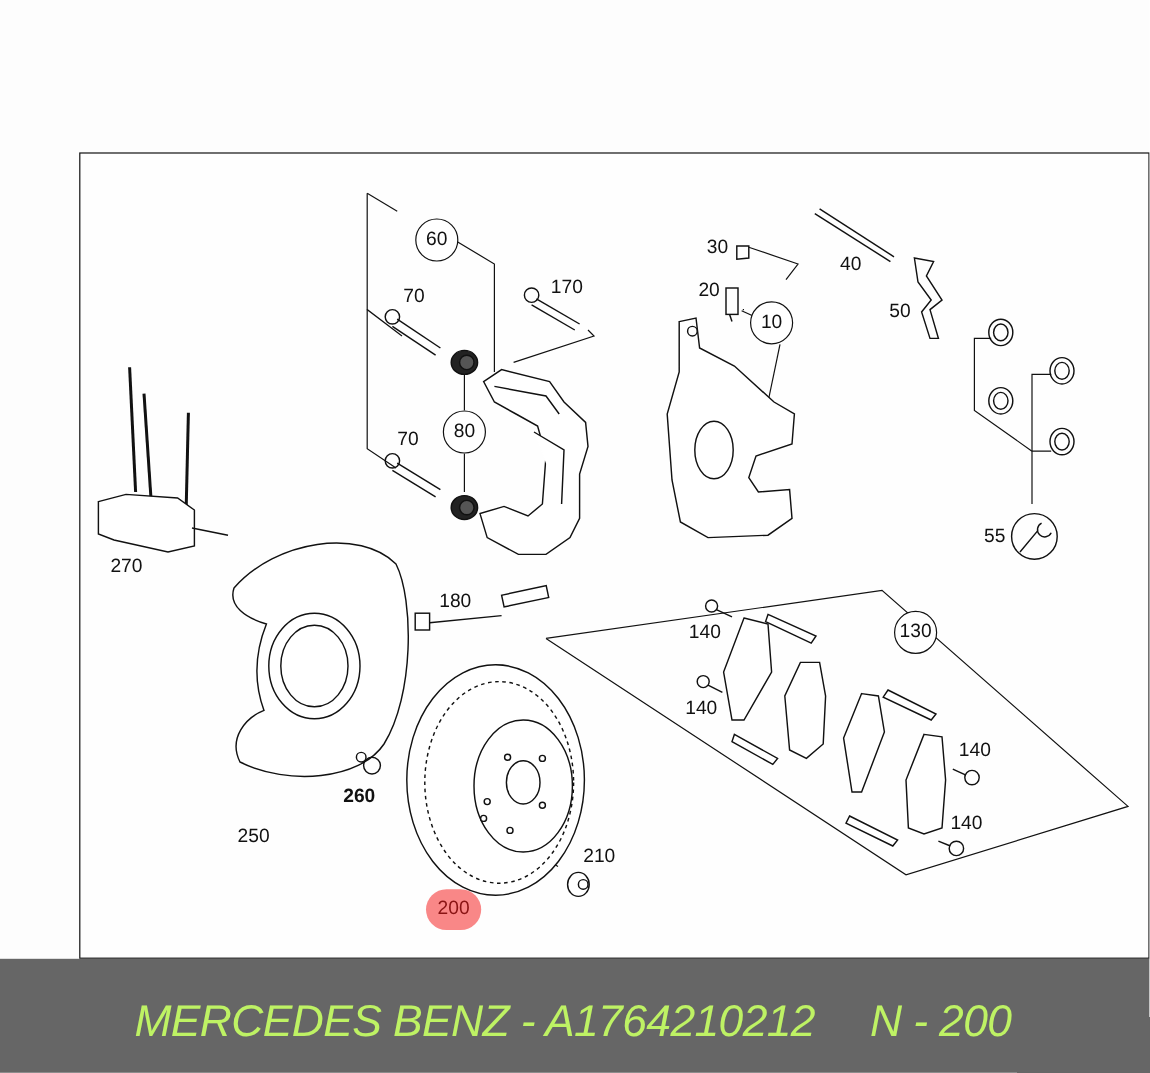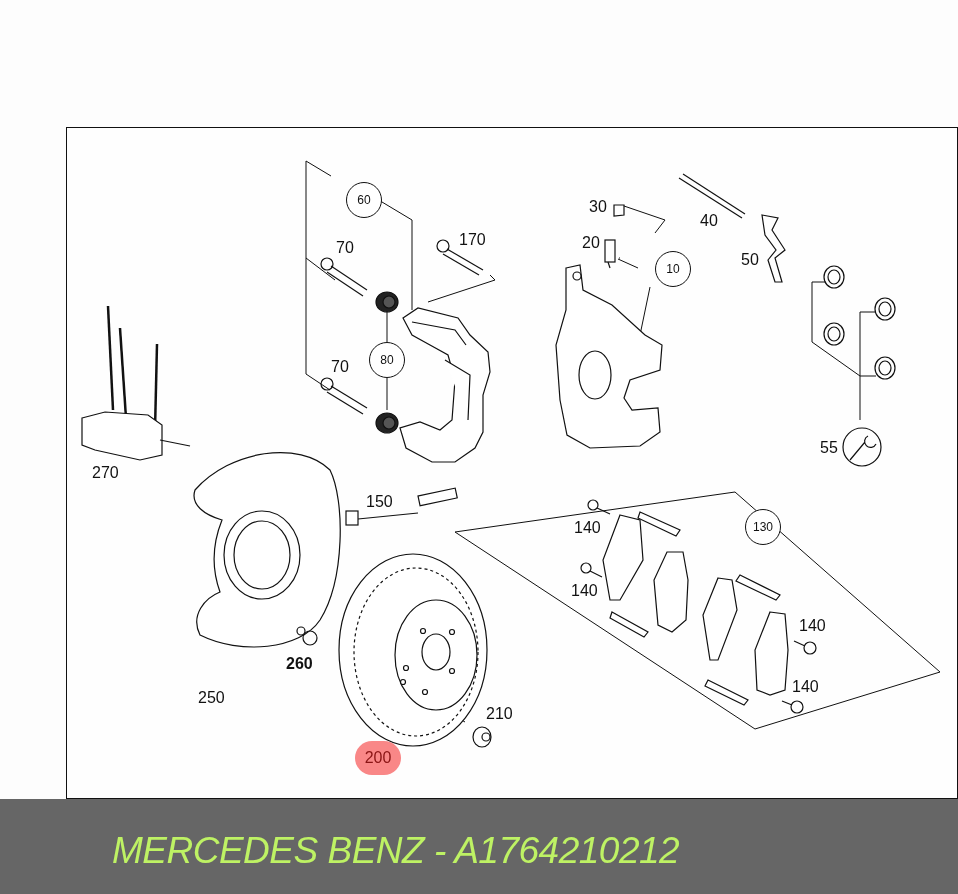--- a/index.html
+++ b/index.html
@@ -12,21 +12,21 @@
       border: 1px solid #111; box-sizing: content-box; background: #fefefe;
     }
     svg.diagram { position: absolute; left: 0; top: 0; }
     .lbl {
       position: absolute; font-size: 16px; color: #111; line-height: 1;
       font-family: "Liberation Sans", sans-serif; white-space: nowrap;
     }
     .callout {
       position: absolute; border: 1px solid #111; border-radius: 50%;
       background: #fff; display: flex; align-items: center; justify-content: center;
-      font-size: 12px; color: #111; box-sizing: border-box;
+      font-size: 16px; color: #111; box-sizing: border-box;
     }
     .highlight {
       position: absolute; background: #f98787; color: #8a1414;
       font-size: 16px; display: flex; align-items: center; justify-content: center;
     }
     .footer {
       position: absolute; left: 0; top: 799px; width: 958px; height: 113px;
       background: #666666; color: #bef264; display: flex; align-items: center;
       font-size: 37px; letter-spacing: -0.5px; font-style: italic;
     }
@@ -193,38 +193,39 @@
       <line x1="590" y1="571" x2="602" y2="577"></line>
     <circle cx="810" cy="648" r="6"></circle>
       <line x1="794" y1="641" x2="805" y2="646"></line>
     <circle cx="797" cy="707" r="6"></circle>
       <line x1="782" y1="701" x2="792" y2="705"></line>
   </g>
 </svg>
 
 <div class="callout" style="left:346px;top:182px;width:36px;height:36px;">60</div>
 <div class="callout" style="left:369px;top:342px;width:36px;height:36px;">80</div>
-<div class="callout" style="left:655px;top:251px;width:36px;height:36px;">10</div>
+<div class="callout" style="left:625px;top:251px;width:36px;height:36px;">10</div>
 <div class="callout" style="left:697px;top:509px;width:36px;height:36px;margin-left:48px;">130</div>
 
 <span class="lbl" style="left:336px;top:240px;">70</span>
 <span class="lbl" style="left:331px;top:359px;">70</span>
 <span class="lbl" style="left:459px;top:232px;">170</span>
 <span class="lbl" style="left:589px;top:199px;">30</span>
 <span class="lbl" style="left:582px;top:235px;">20</span>
 <span class="lbl" style="left:700px;top:213px;">40</span>
 <span class="lbl" style="left:741px;top:252px;">50</span>
 <span class="lbl" style="left:820px;top:440px;">55</span>
 <span class="lbl" style="left:92px;top:465px;">270</span>
-<span class="lbl" style="left:366px;top:494px;">150</span>
+<span class="lbl" style="left:366px;top:494px;">180</span>
 <span class="lbl" style="left:574px;top:520px;">140</span>
 <span class="lbl" style="left:571px;top:583px;">140</span>
 <span class="lbl" style="left:799px;top:618px;">140</span>
 <span class="lbl" style="left:792px;top:679px;">140</span>
 <span class="lbl" style="left:198px;top:659px;margin-top:31px;">250</span>
 <span class="lbl" style="left:286px;top:656px;font-weight:bold;">260</span>
 <span class="lbl" style="left:486px;top:706px;">210</span>
 
 <div class="highlight" style="left:355px;top:741px;width:46px;height:34px;border-radius:17px;">200</div>
 
 <div class="footer">
   <span class="brand">MERCEDES BENZ - A1764210212</span>
+  <span class="pos">N - 200</span>
 </div>
 
 </body></html>

